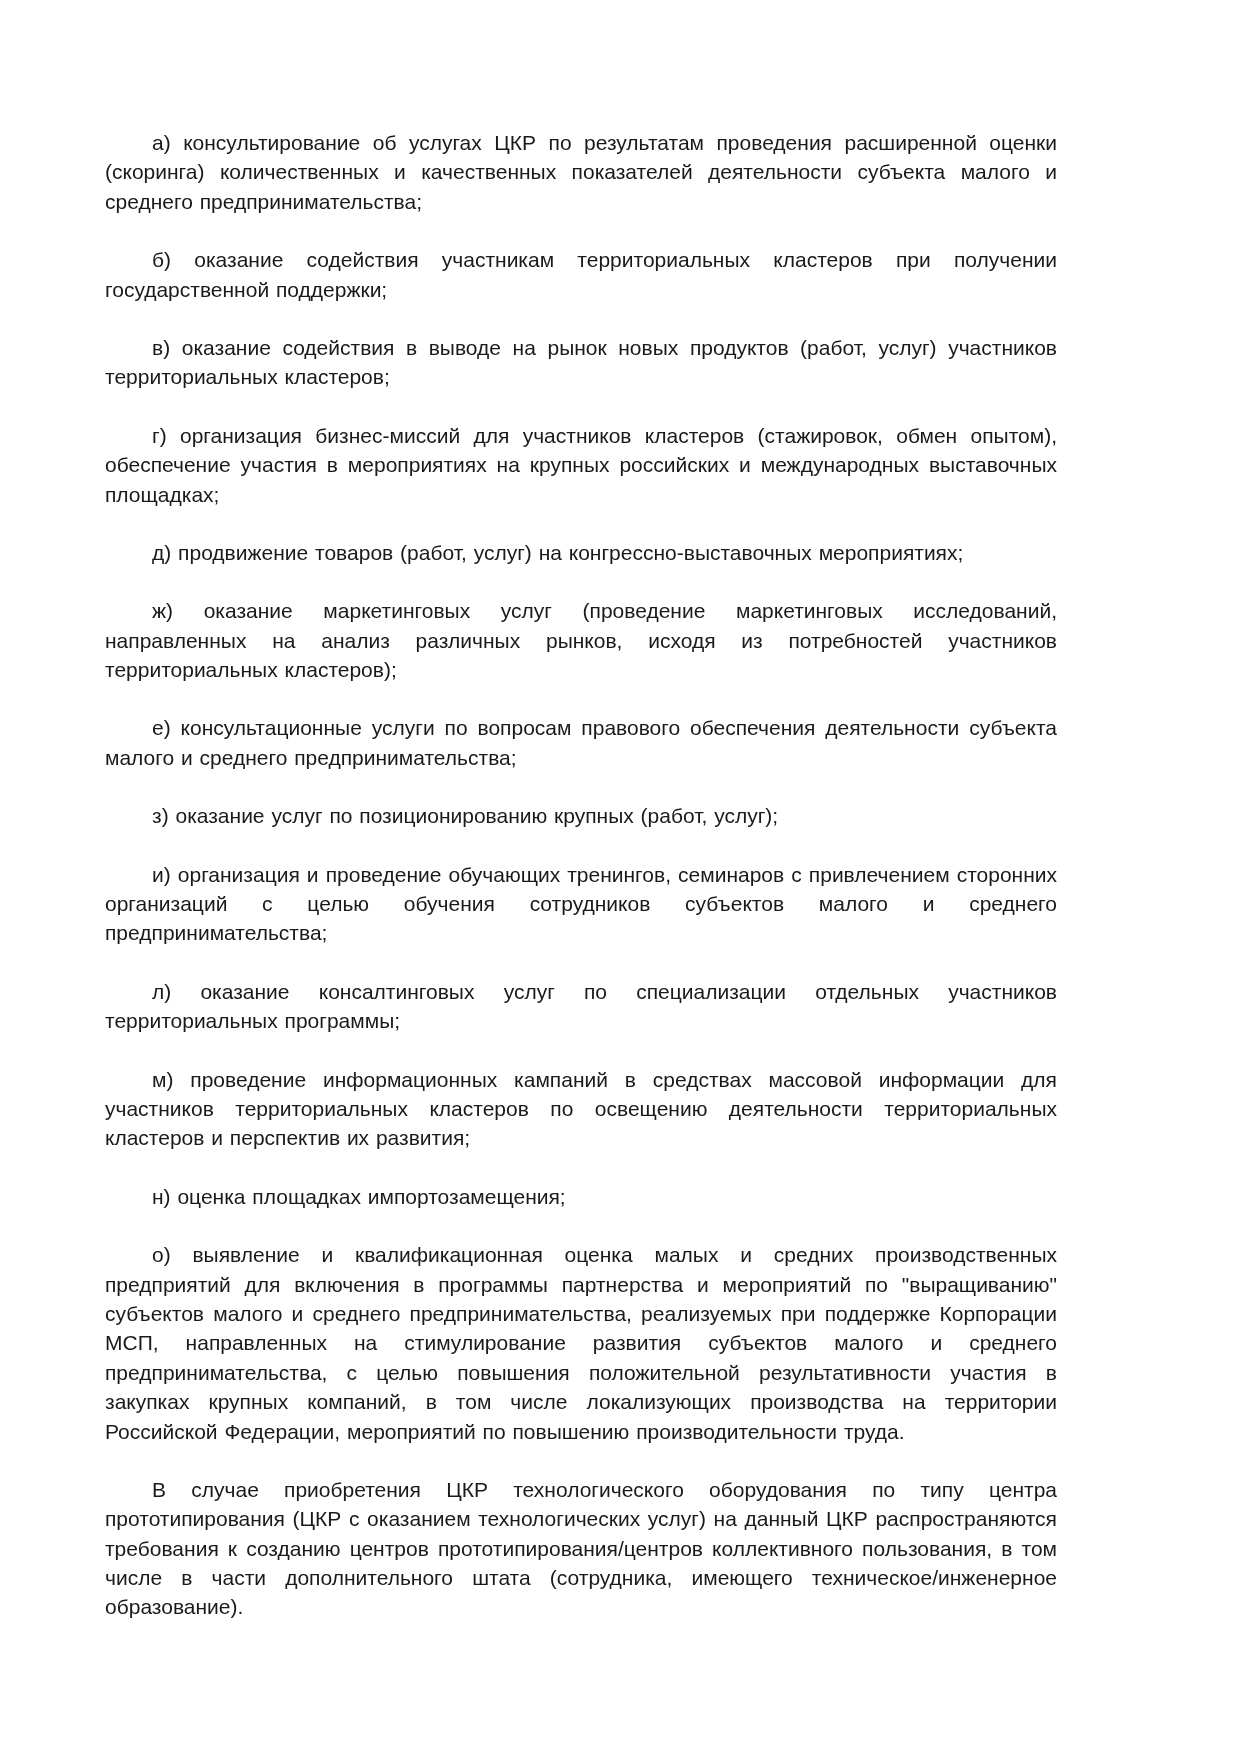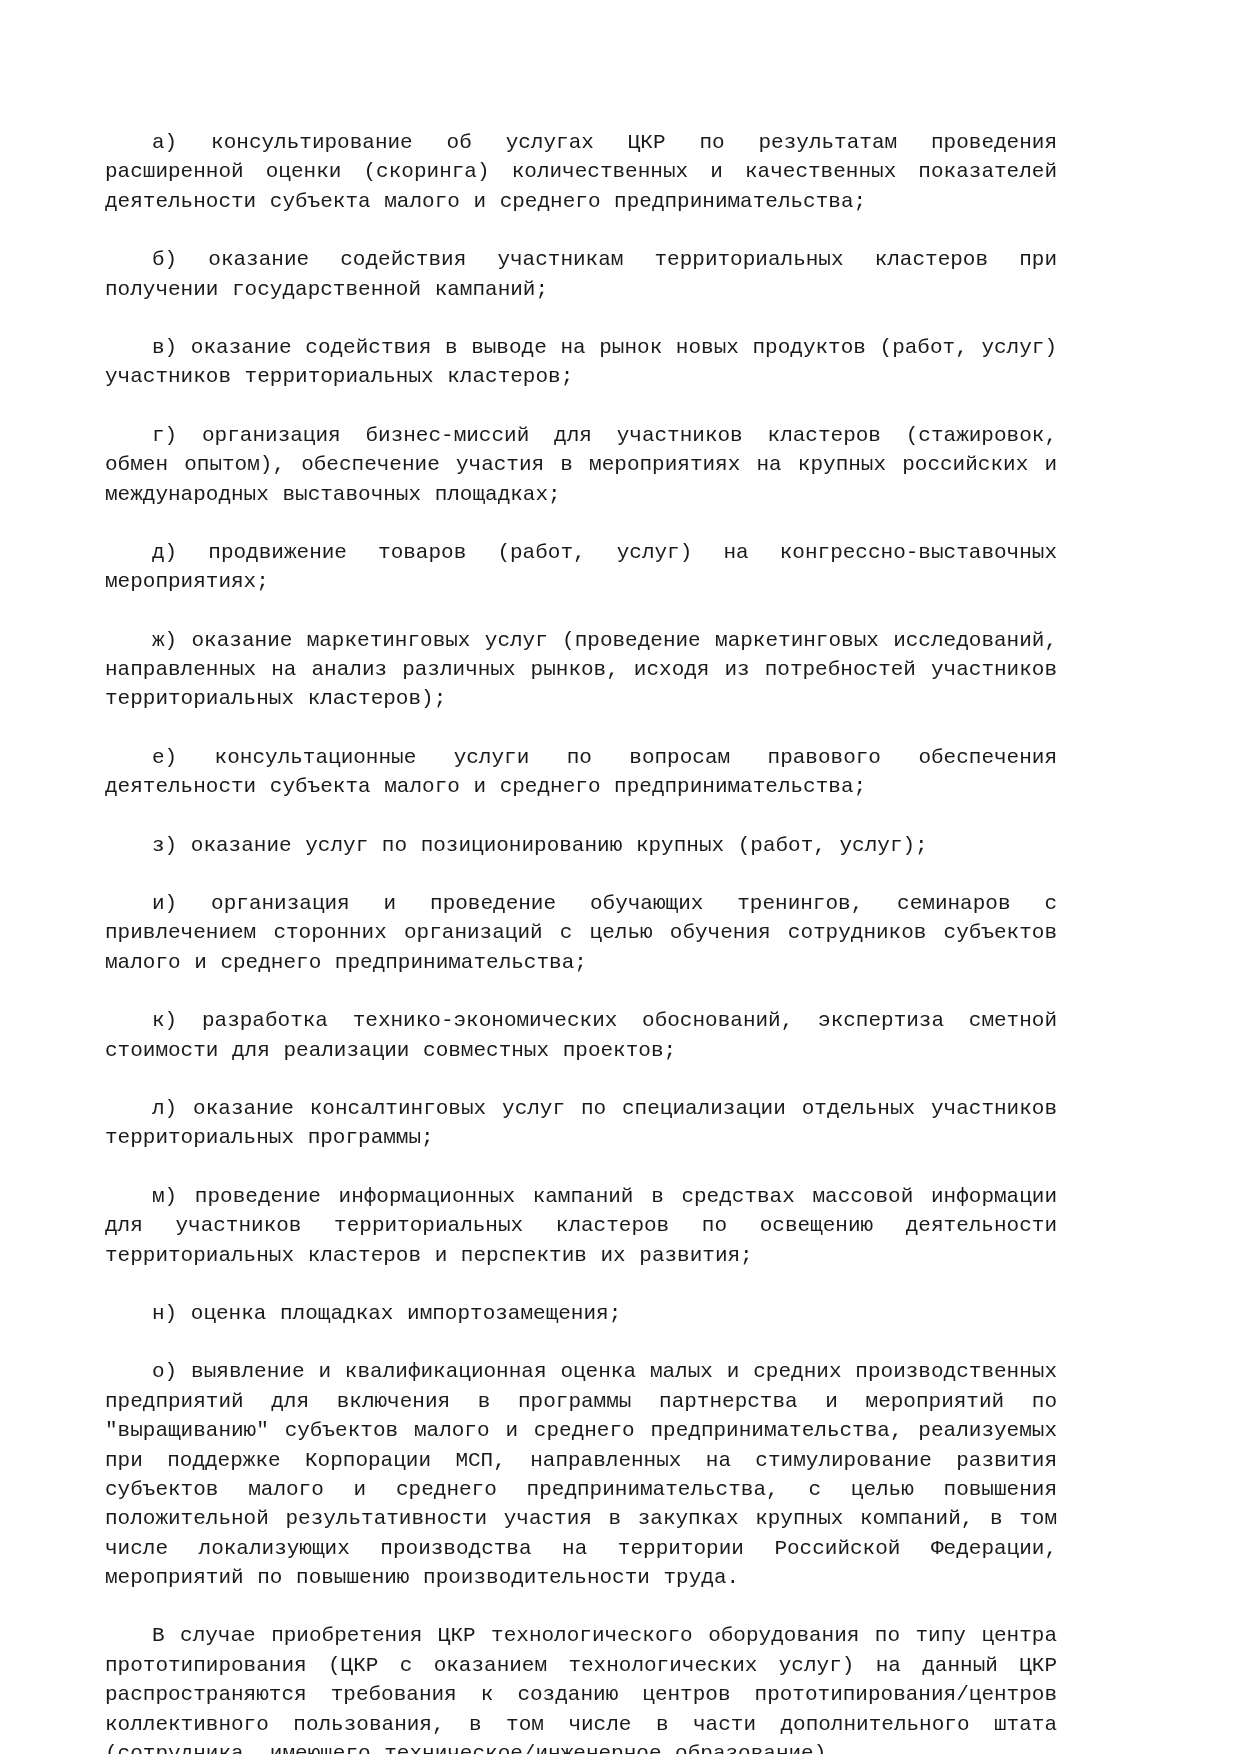--- a/index.html
+++ b/index.html
@@ -8,47 +8,46 @@
     background: #ffffff;
   }
   .page {
     position: relative;
     width: 1240px;
     height: 1754px;
     background: #ffffff;
     box-sizing: border-box;
     padding: 128px 183px 60px 105px;
     overflow: hidden;
-    font-family: Liberation Mono, monospace;
+    font-family: Liberation Sans, sans-serif;
     font-size: 21px;
     line-height: 1.4;
     color: #1a1a1a;
   }
   .page p.para {
     margin: 0 0 29px 0;
     text-align: justify;
     text-indent: 47px;
     word-spacing: 1px;
   }
   .page p.para:last-child {
     margin-bottom: 15px;
   }
 </style>
 </head>
 <body>
 
 <main class="page">
   <p class="para">а) консультирование об услугах ЦКР по результатам проведения расширенной оценки (скоринга) количественных и качественных показателей деятельности субъекта малого и среднего предпринимательства;</p>
-  <p class="para">б) оказание содействия участникам территориальных кластеров при получении государственной кампаний;</p>
+  <p class="para">б) оказание содействия участникам территориальных кластеров при получении государственной поддержки;</p>
   <p class="para">в) оказание содействия в выводе на рынок новых продуктов (работ, услуг) участников территориальных кластеров;</p>
   <p class="para">г) организация бизнес-миссий для участников кластеров (стажировок, обмен опытом), обеспечение участия в мероприятиях на крупных российских и международных выставочных площадках;</p>
   <p class="para">д) продвижение товаров (работ, услуг) на конгрессно-выставочных мероприятиях;</p>
   <p class="para">ж) оказание маркетинговых услуг (проведение маркетинговых исследований, направленных на анализ различных рынков, исходя из потребностей участников территориальных кластеров);</p>
   <p class="para">е) консультационные услуги по вопросам правового обеспечения деятельности субъекта малого и среднего предпринимательства;</p>
   <p class="para">з) оказание услуг по позиционированию крупных (работ, услуг);</p>
   <p class="para">и) организация и проведение обучающих тренингов, семинаров с привлечением сторонних организаций с целью обучения сотрудников субъектов малого и среднего предпринимательства;</p>
-  <p class="para">к) разработка технико-экономических обоснований, экспертиза сметной стоимости для реализации совместных проектов;</p>
   <p class="para">л) оказание консалтинговых услуг по специализации отдельных участников территориальных программы;</p>
   <p class="para">м) проведение информационных кампаний в средствах массовой информации для участников территориальных кластеров по освещению деятельности территориальных кластеров и перспектив их развития;</p>
   <p class="para">н) оценка площадках импортозамещения;</p>
   <p class="para">о) выявление и квалификационная оценка малых и средних производственных предприятий для включения в программы партнерства и мероприятий по "выращиванию" субъектов малого и среднего предпринимательства, реализуемых при поддержке Корпорации МСП, направленных на стимулирование развития субъектов малого и среднего предпринимательства, с целью повышения положительной результативности участия в закупках крупных компаний, в том числе локализующих производства на территории Российской Федерации, мероприятий по повышению производительности труда.</p>
   <p class="para">В случае приобретения ЦКР технологического оборудования по типу центра прототипирования (ЦКР с оказанием технологических услуг) на данный ЦКР распространяются требования к созданию центров прототипирования/центров коллективного пользования, в том числе в части дополнительного штата (сотрудника, имеющего техническое/инженерное образование).</p>
 </main>
 
 </body></html>

